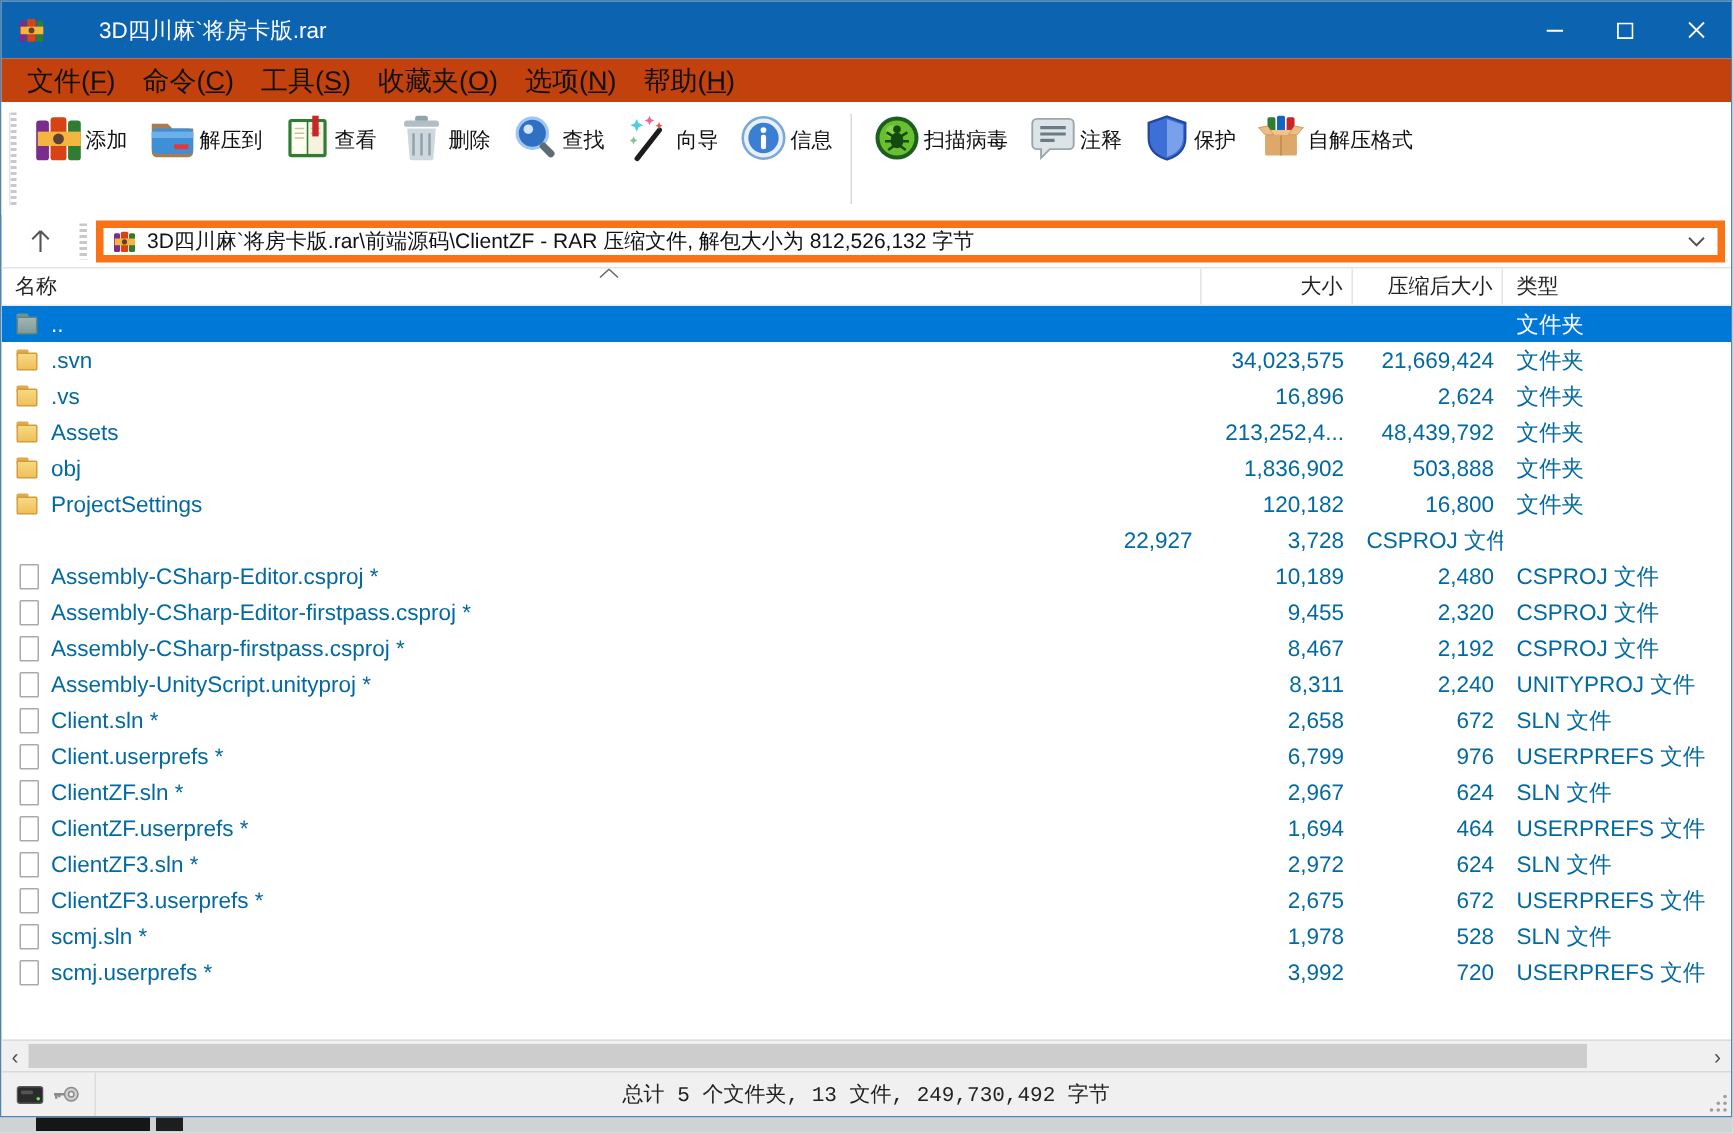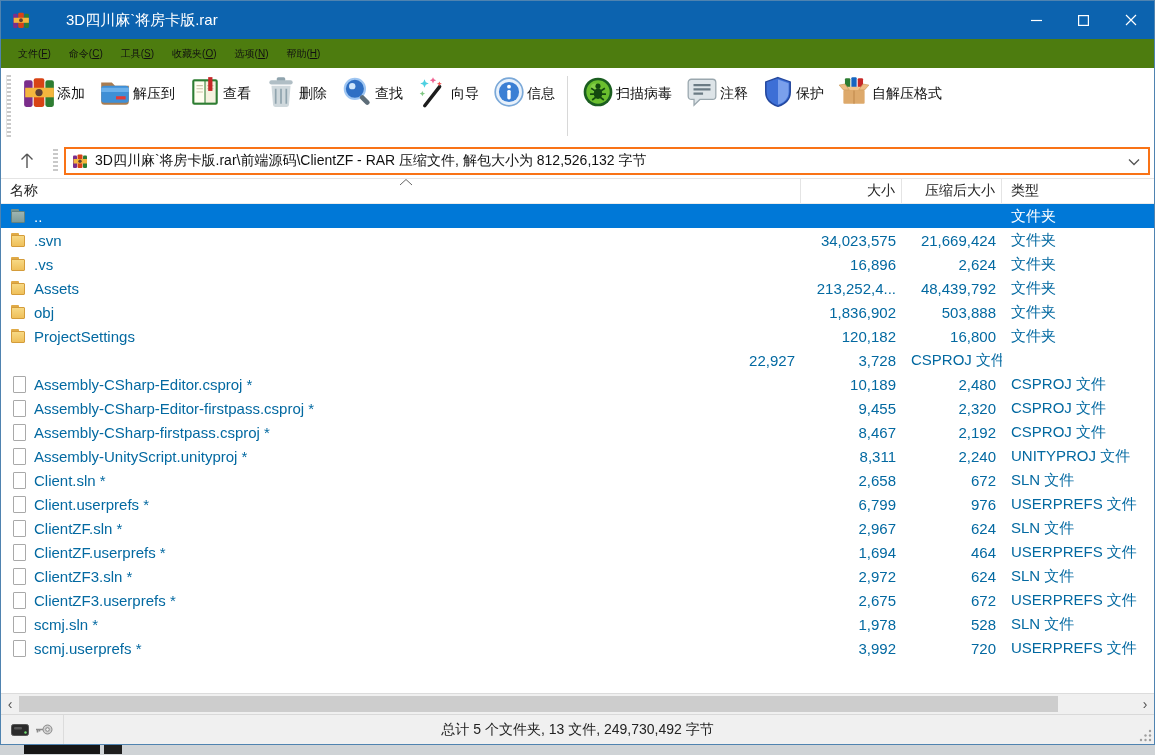--- a/index.html
+++ b/index.html
@@ -8,40 +8,40 @@
 
   
   .titlebar { height:38px; background:#0c63af; display:flex; align-items:center; flex:0 0 auto;gap:28px; }
   .titlebar .app-icon { margin:0 8px 0 11px; width:18px; height:18px; flex:0 0 auto; }
   .titlebar .title { color:#fff; font-size:15px; flex:1 1 auto; white-space:nowrap; overflow:hidden; }
   .win-btns { display:flex; height:100%; }
   .win-btn { width:47px; height:100%; display:flex; align-items:center; justify-content:center; color:#fff; font-size:15px; cursor:default; }
   .win-btn svg { display:block; }
 
   
-  .menubar { height:29px; display:flex; align-items:center; padding-left:8px; background:#4d7c0f; font-size:10px; color:#111; flex:0 0 auto; }
+  .menubar { height:29px; display:flex; align-items:center; padding-left:8px; background:#c2410c; font-size:18px; color:#111; flex:0 0 auto; }
   .menu-item { padding:4px 9px; white-space:nowrap; }
   .menu-item u { text-decoration:underline; }
 
   
   .toolbar { height:75px; display:flex; align-items:flex-start; background:#fff; padding-top:4px; flex:0 0 auto; position:relative; }
   .tb-gripper { width:5px; height:62px; margin:3px 4px 0 5px;
     background:repeating-linear-gradient(to bottom,#c9c9c9 0 2px,transparent 2px 4px);
     border-left:1px solid #e3e3e3; }
   .tb-btn { min-width:64px; padding:2px 6px 0; display:flex; flex-direction:row; align-items:center; }
   .tb-btn .tb-icon { width:36px; height:36px; display:flex; align-items:center; justify-content:center; }
   .tb-btn .tb-label { font-size:14px; color:#111; margin-top:3px; white-space:nowrap; }
   .tb-sep { width:1px; height:60px; background:#d8d8d8; margin:4px 6px 0; }
 
   
   .addressbar { height:35px; display:flex; align-items:center; flex:0 0 auto; padding:3px 4px 3px 0; }
   .up-btn { width:52px; height:28px; display:flex; align-items:center; justify-content:center; color:#555; }
   .addr-gripper { width:5px; height:24px; margin-right:6px;
     background:repeating-linear-gradient(to bottom,#c9c9c9 0 2px,transparent 2px 4px); }
-  .addr-box { flex:1; height:28px; border:2px solid #f97316; background:#fff; display:flex; align-items:center; padding:0 6px; }
+  .addr-box { flex:1; height:28px; border:5px solid #f97316; background:#fff; display:flex; align-items:center; padding:0 6px; }
   .addr-box .rar-mini { width:16px; height:16px; margin-right:7px; flex:0 0 auto; }
   .addr-text { font-size:14px; color:#111; flex:1; white-space:nowrap; overflow:hidden; }
   .addr-chevron { color:#555; flex:0 0 auto; padding:0 2px; }
 
   
   .list-area { flex:1 1 auto; display:flex; flex-direction:column; border-top:1px solid #e4e4e4; overflow:hidden; }
   .grid-row { display:grid; grid-template-columns:800px 101px 100px 1fr; }
   .list-header { height:25px; align-items:center; font-size:14px; color:#222; position:relative; border-bottom:1px solid #ececec; flex:0 0 auto; }
   .hdr-cell { height:100%; display:flex; align-items:center; padding:0 9px; border-right:1px solid #e4e4e4; }
   .hdr-cell.num { justify-content:flex-end; padding-right:6px; }
@@ -65,21 +65,21 @@
 
   
   .hscroll { height:21px; background:#f0f0f0; border-top:1px solid #dcdcdc; display:flex; align-items:center; flex:0 0 auto; }
   .hs-arrow { width:18px; text-align:center; color:#505050; font-size:14px; line-height:19px; flex:0 0 auto; }
   .hs-track { flex:1; height:100%; position:relative; }
   .hs-thumb { position:absolute; left:0; top:2px; bottom:2px; width:93%; background:#cdcdcd; }
 
   
   .statusbar { height:30px; background:#f0f0f0; border-top:1px solid #d9d9d9; display:flex; align-items:center; font-size:14px; color:#222; flex:0 0 auto; position:relative; }
   .sb-icons { display:flex; align-items:center; gap:6px; padding:0 10px; height:100%; border-right:1px solid #dcdcdc; }
-  .sb-center { position:absolute; left:0; right:0; text-align:center; pointer-events:none; }
+  .sb-center { position:absolute; left:0; right:0; text-align:center; pointer-events:none;font-family:Liberation Mono, monospace; }
   .sb-grip { position:absolute; right:2px; bottom:2px; }
 
   
   .desktop-strip { height:9px; background:#cfd3d6; position:relative; }
   .desktop-strip .taskbar-chunk { position:absolute; left:24px; top:0; width:76px; height:9px; background:#161616; }
   .desktop-strip .taskbar-chunk2 { position:absolute; left:104px; top:0; width:18px; height:9px; background:#1e1e1e; }
 </style>
 </head>
 <body>
 

